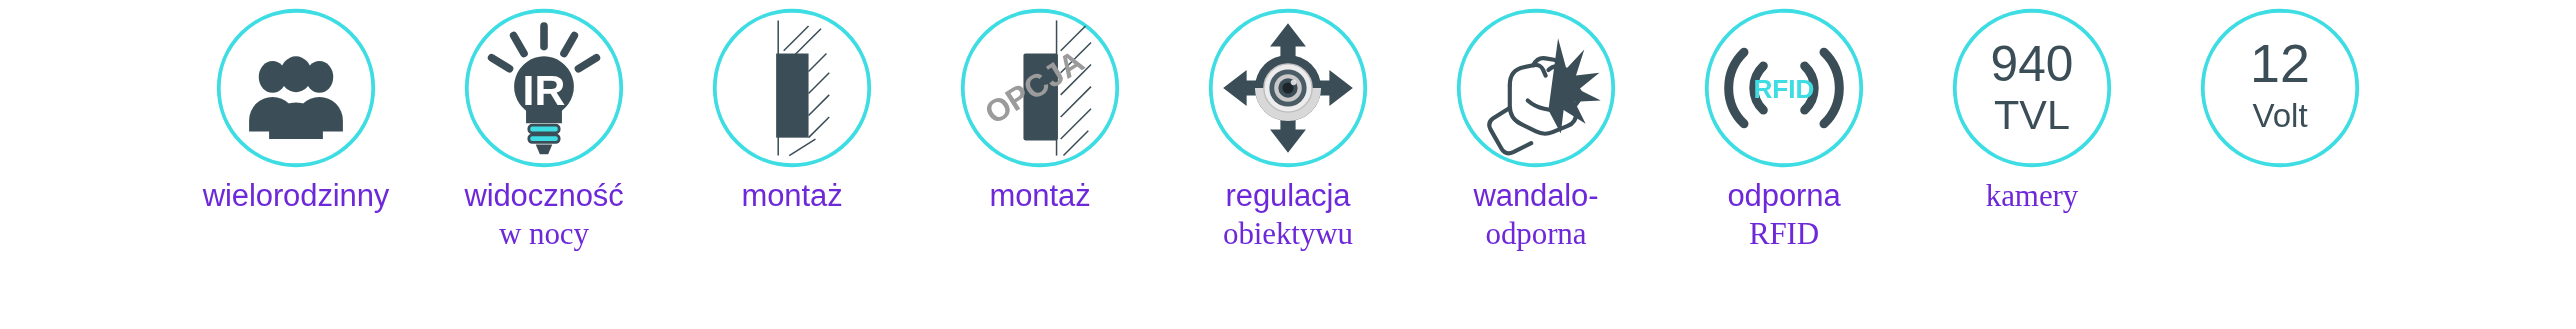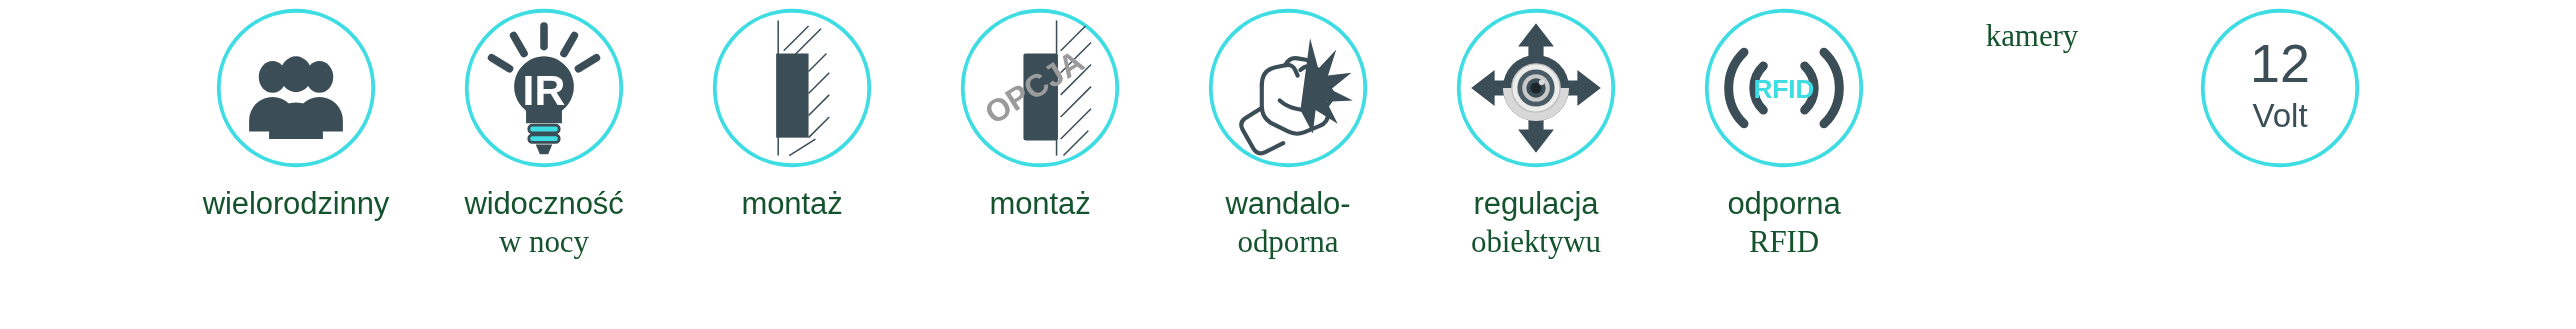--- a/index.html
+++ b/index.html
@@ -25,23 +25,23 @@
     flex-direction:column;
     align-items:center;
   }
   .circle{
     width:160px;height:160px;
     margin-top:8.3px;
     position:relative;
   }
   .circle svg{display:block;width:160px;height:160px;}
   .label{
-    margin-top:17px;
+    margin-top:9px;
     text-align:center;
-    color:#14532d;
+    color:#6d28d9;
     font-size:31px;
     line-height:1.22;
     font-weight:400;
     letter-spacing:-0.1px;
     white-space:nowrap;
   }
   .label .l2{display:block;font-family:Liberation Serif, serif;}
 </style>
 </head>
 <body>
@@ -135,20 +135,46 @@
     </div>
     <div class="label">
       <span>montaż</span>
     </div>
   </div>
 
   <div class="badge">
     <div class="circle">
       <svg viewBox="0 0 232 232">
         <circle cx="116" cy="116" r="112" fill="none" stroke="#3DDDE3" stroke-width="5.5"></circle>
+        <g fill="#3B4D56">
+          <path d="M116 22 l26 34 h-15 v36 h-22 V56 H90 Z"></path>
+          <path d="M116 210 l26 -34 h-15 v-36 h-22 v36 H90 Z"></path>
+          <path d="M22 116 l34 -26 v15 h36 v22 H56 v15 Z"></path>
+          <path d="M210 116 l-34 -26 v15 h-36 v22 h36 v15 Z"></path>
+        </g>
+        <circle cx="116" cy="116" r="48" fill="#3B4D56"></circle>
+        <path d="M68 116 a48 48 0 0 0 96 0 Z" fill="#D8D8D8"></path>
+        <circle cx="116" cy="116" r="35" fill="#ECECEC" stroke="#BDBDBD" stroke-width="2"></circle>
+        <circle cx="116" cy="116" r="27" fill="#4A5C66"></circle>
+        <circle cx="116" cy="116" r="20" fill="#C9C9C9"></circle>
+        <circle cx="116" cy="116" r="14" fill="#3B4D56"></circle>
+        <circle cx="116" cy="116" r="8" fill="#1C2529"></circle>
+        <circle cx="124" cy="108" r="4" fill="#EFEFEF" opacity="0.85"></circle>
+      </svg>
+    </div>
+    <div class="label">
+      <span>regulacja</span>
+      <span class="l2">obiektywu</span>
+    </div>
+  </div>
+
+  <div class="badge">
+    <div class="circle">
+      <svg viewBox="0 0 232 232">
+        <circle cx="116" cy="116" r="112" fill="none" stroke="#3DDDE3" stroke-width="5.5"></circle>
         <path d="M148 44 l12 44 26 -28 -12 38 34 -4 -30 24 32 16 -38 2 16 32 -32 -20 -4 34 -18 -34 Z" fill="#3B4D56"></path>
         <g fill="none" stroke="#3B4D56" stroke-width="6" stroke-linejoin="round" stroke-linecap="round">
           <path d="M78 112 q0 -22 20 -26 l14 -3 q10 -2 14 6 l4 9"></path>
           <path d="M112 83 q6 -12 18 -10 l12 2 q11 2 10 14 l-1 12"></path>
           <path d="M134 90 q8 -8 18 -4 l10 4 q9 4 6 15 l-4 13"></path>
           <path d="M156 110 q9 -4 16 3 l6 6 q6 7 0 15 l-8 11"></path>
           <path d="M78 112 l0 30 q0 18 16 26 l22 11 q12 6 24 1 l22 -9 q12 -5 12 -17"></path>
           <path d="M104 134 q10 9 24 12 l20 4"></path>
           <path d="M76 146 l-22 14 q-9 6 -4 16 l16 28 q6 10 17 5 l26 -13"></path>
         </g>
@@ -157,62 +183,43 @@
     <div class="label">
       <span>wandalo-</span>
       <span class="l2">odporna</span>
     </div>
   </div>
 
   <div class="badge">
     <div class="circle">
       <svg viewBox="0 0 232 232">
         <circle cx="116" cy="116" r="112" fill="none" stroke="#3DDDE3" stroke-width="5.5"></circle>
-        <g fill="#3B4D56">
-          <path d="M116 22 l26 34 h-15 v36 h-22 V56 H90 Z"></path>
-          <path d="M116 210 l26 -34 h-15 v-36 h-22 v36 H90 Z"></path>
-          <path d="M22 116 l34 -26 v15 h36 v22 H56 v15 Z"></path>
-          <path d="M210 116 l-34 -26 v15 h-36 v22 h36 v15 Z"></path>
-        </g>
-        <circle cx="116" cy="116" r="48" fill="#3B4D56"></circle>
-        <path d="M68 116 a48 48 0 0 0 96 0 Z" fill="#D8D8D8"></path>
-        <circle cx="116" cy="116" r="35" fill="#ECECEC" stroke="#BDBDBD" stroke-width="2"></circle>
-        <circle cx="116" cy="116" r="27" fill="#4A5C66"></circle>
-        <circle cx="116" cy="116" r="20" fill="#C9C9C9"></circle>
-        <circle cx="116" cy="116" r="14" fill="#3B4D56"></circle>
-        <circle cx="116" cy="116" r="8" fill="#1C2529"></circle>
-        <circle cx="124" cy="108" r="4" fill="#EFEFEF" opacity="0.85"></circle>
-      </svg>
-    </div>
-    <div class="label">
-      <span>regulacja</span>
-      <span class="l2">obiektywu</span>
-    </div>
-  </div>
-
-  <div class="badge">
-    <div class="circle">
-      <svg viewBox="0 0 232 232">
-        <circle cx="116" cy="116" r="112" fill="none" stroke="#3DDDE3" stroke-width="5.5"></circle>
         <g fill="none" stroke="#3B4D56" stroke-width="13" stroke-linecap="round">
           <path d="M58 64 a72 72 0 0 0 0 104"></path>
           <path d="M86 84 a44 44 0 0 0 0 64"></path>
           <path d="M174 64 a72 72 0 0 1 0 104"></path>
           <path d="M146 84 a44 44 0 0 1 0 64"></path>
         </g>
         <text x="116" y="130" text-anchor="middle" fill="#3DDDE3" font-family="'Liberation Sans',sans-serif" font-size="38" font-weight="bold">RFID</text>
       </svg>
     </div>
     <div class="label">
       <span>odporna</span>
       <span class="l2">RFID</span>
     </div>
   </div>
 
   <div class="badge">
+    <div class="circle">
+      <svg viewBox="0 0 232 232">
+        <circle cx="116" cy="116" r="112" fill="none" stroke="#3DDDE3" stroke-width="5.5"></circle>
+        <text x="116" y="106" text-anchor="middle" fill="#3B4D56" font-family="'Liberation Sans',sans-serif" font-size="72" font-weight="300">940</text>
+        <text x="116" y="176" text-anchor="middle" fill="#3B4D56" font-family="'Liberation Sans',sans-serif" font-size="60" font-weight="300">TVL</text>
+      </svg>
+    </div>
     <div class="label">
       <span class="l2">kamery</span>
     </div>
   </div>
 
   <div class="badge">
     <div class="circle">
       <svg viewBox="0 0 232 232">
         <circle cx="116" cy="116" r="112" fill="none" stroke="#3DDDE3" stroke-width="5.5"></circle>
         <text x="116" y="108" text-anchor="middle" fill="#3B4D56" font-family="'Liberation Sans',sans-serif" font-size="78" font-weight="300">12</text>

